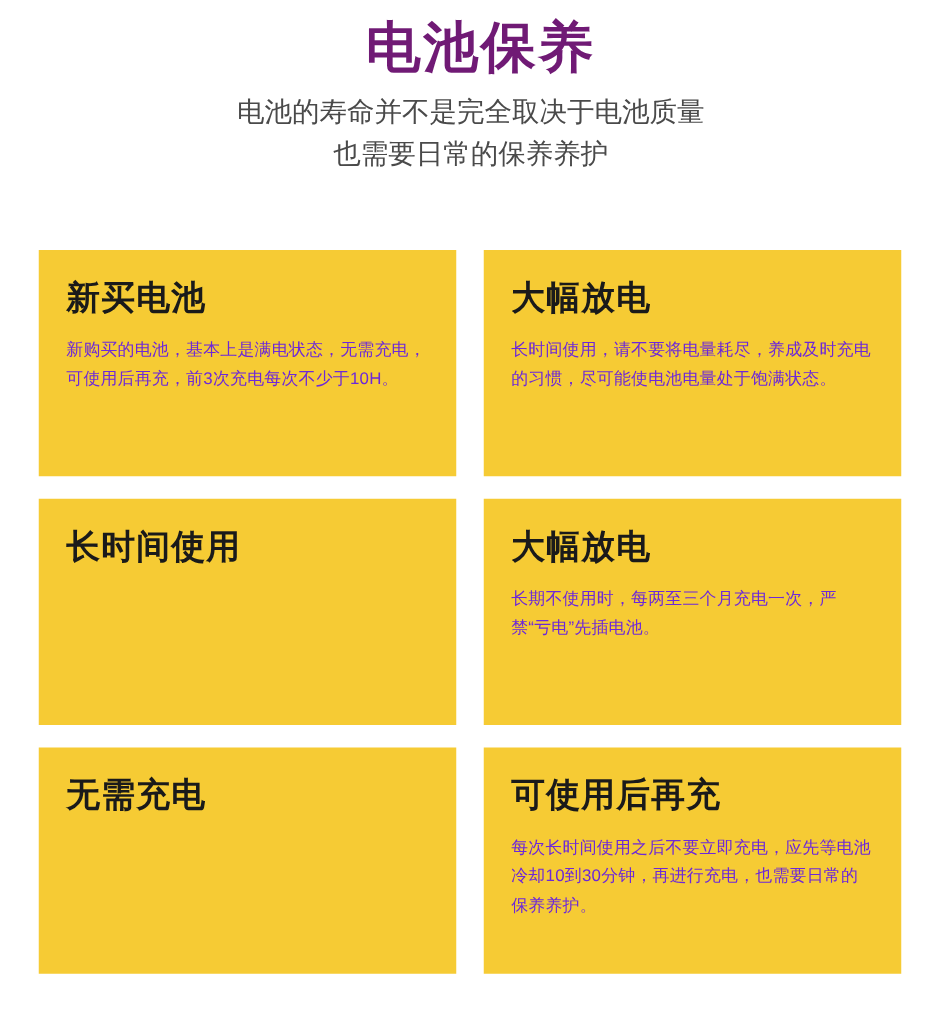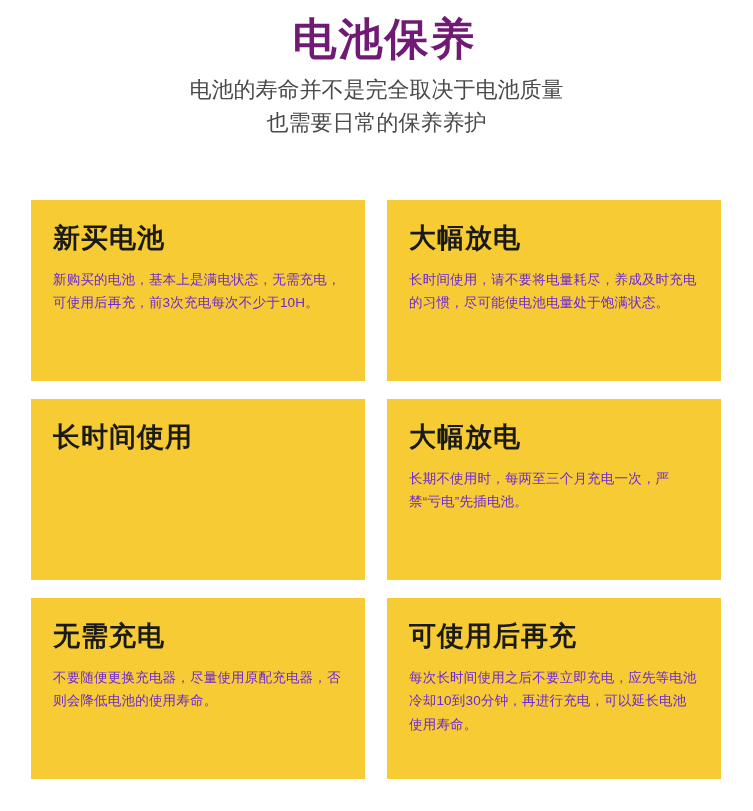--- a/index.html
+++ b/index.html
@@ -106,22 +106,21 @@
       <div class="card-title">长时间使用</div>
     </div>
 
     <div class="card">
       <div class="card-title">大幅放电</div>
       <p class="card-body">长期不使用时，每两至三个月充电一次，严禁“亏电”先插电池。</p>
     </div>
 
     <div class="card">
       <div class="card-title">无需充电</div>
-      <p class="card-body">不要随便更换充电器，尽量使用原配充电器，否则会降低电池的使用寿命。</p>
     </div>
 
     <div class="card">
       <div class="card-title">可使用后再充</div>
-      <p class="card-body">每次长时间使用之后不要立即充电，应先等电池冷却10到30分钟，再进行充电，可以延长电池使用寿命。</p>
+      <p class="card-body">每次长时间使用之后不要立即充电，应先等电池冷却10到30分钟，再进行充电，也需要日常的保养养护。</p>
     </div>
 
   </div>
 </div>
 
 </body></html>

